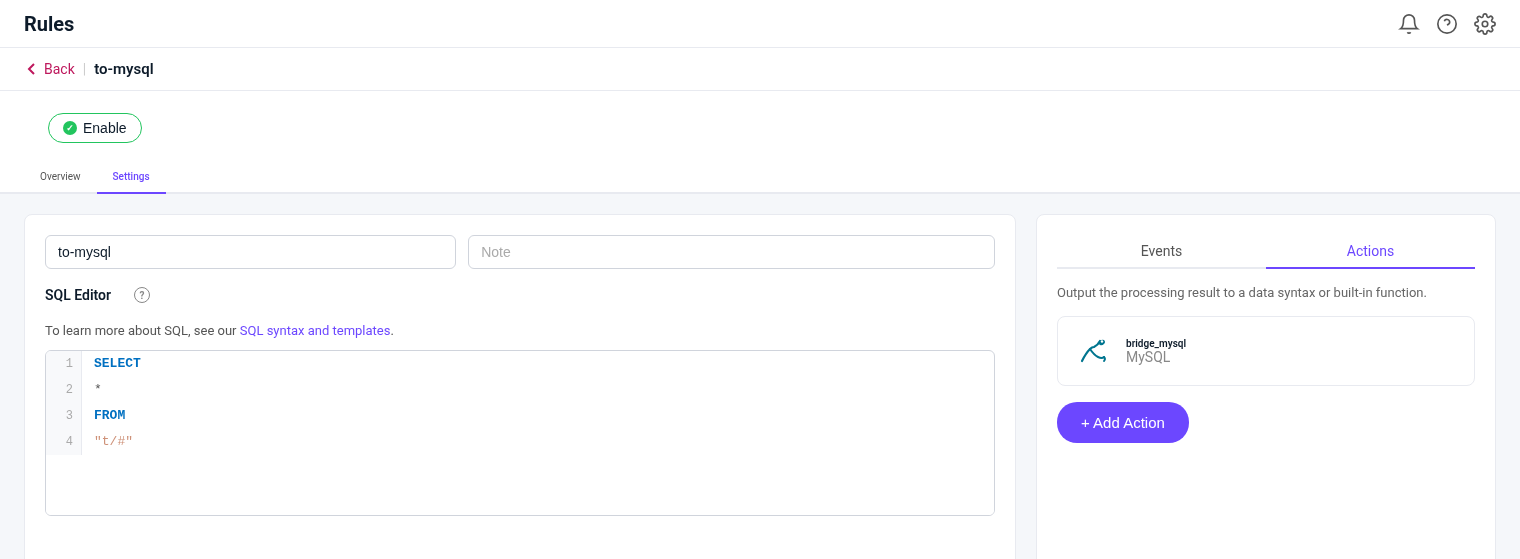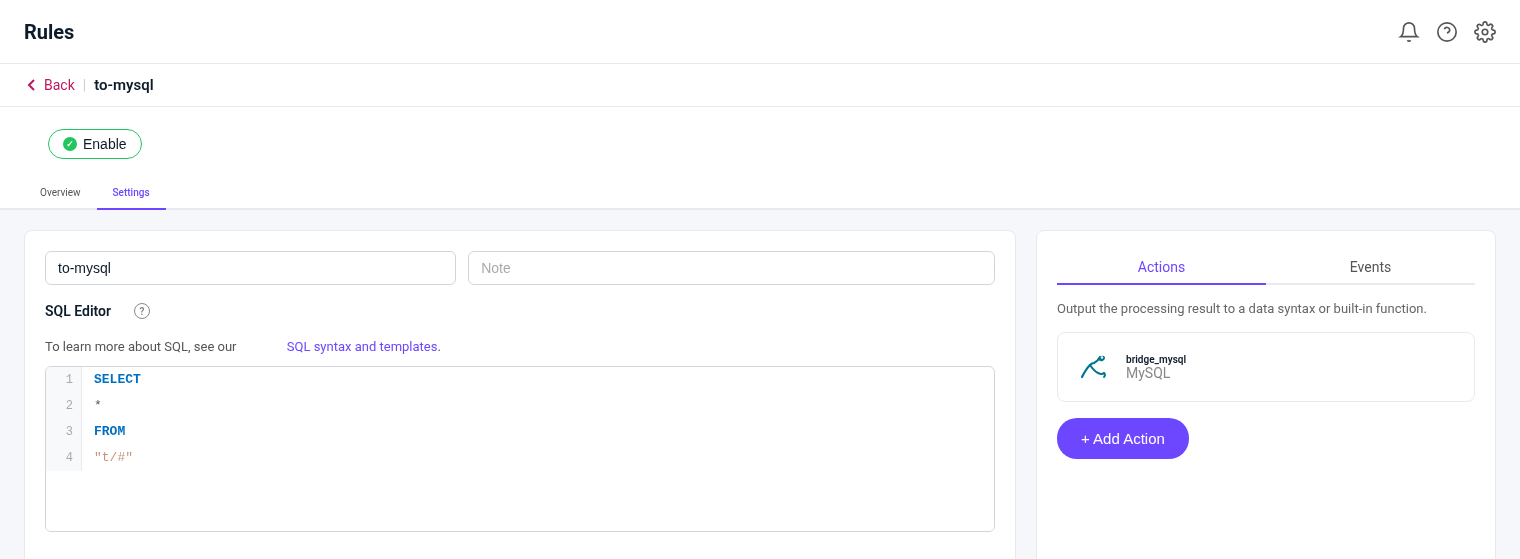--- a/index.html
+++ b/index.html
@@ -1,21 +1,21 @@
 <!DOCTYPE html>
 <html><head>
   <meta charset="utf-8">
   <style>
     * { box-sizing: border-box; margin: 0; padding: 0; }
     body { font-family: -apple-system, BlinkMacSystemFont, 'Segoe UI', Roboto, sans-serif; background: #f5f7fa; color: #1a1a2e; font-size: 14px; }
 
     .header {
       display: flex; align-items: center; justify-content: space-between;
       padding: 7px 24px; background: #fff; border-bottom: 1px solid #e8eaf0;
-      height: 64px;
+      height: 48px;
     }
     .header-title { font-size: 20px; font-weight: 700; color: #0d1b2a; }
     .header-icons { display: flex; align-items: center; gap: 16px; }
     .header-icon { width: 22px; height: 22px; cursor: pointer; color: #555; }
 
     .breadcrumb {
       display: flex; align-items: center; padding: 12px 24px; background: #fff;
       border-bottom: 1px solid #e8eaf0; gap: 8px;
     }
     .breadcrumb-back { display: flex; align-items: center; gap: 4px; color: #be185d; cursor: pointer; font-size: 14px; }
@@ -65,21 +65,21 @@
       display: flex; align-items: flex-start; gap: 23px; font-size: 14px;
       font-weight: 600; color: #0d1b2a; margin-bottom: 20px;
     }
     .info-icon {
       width: 16px; height: 16px; border-radius: 50%; border: 1.5px solid #888;
       display: inline-flex; align-items: center; justify-content: center;
       font-size: 10px; color: #888; cursor: pointer; font-weight: 700;
     }
 
     .sql-hint { font-size: 13px; color: #555; margin-bottom: 12px; }
-    .sql-hint a { color: #6c47ff; text-decoration: none; margin-left: 47px; }
+    .sql-hint a { color: #6c47ff; text-decoration: none; }
 
     .code-editor {
       border: 1px solid #d0d4dc; border-radius: 6px; overflow: hidden;
       font-family: 'Courier New', monospace; font-size: 13px;
     }
     .code-line { display: flex; align-items: flex-start; }
     .line-num {
       width: 36px; min-width: 36px; padding: 2px 8px; text-align: right;
       color: #aaa; background: #f8f9fb; border-right: 1px solid #e8eaf0;
       font-size: 12px; user-select: none; line-height: 22px;
@@ -201,22 +201,22 @@
       </div>
 
       <div style="height: 60px; background:#fff;"></div>
     </div>
 
   </div>
 
   <div class="right-panel">
 
     <div class="panel-tabs">
+      <div class="panel-tab">Events</div>
       <div class="panel-tab active">Actions</div>
-      <div class="panel-tab">Events</div>
     </div>
 
     <p class="panel-desc">Output the processing result to a data syntax or built-in function.</p>
 
     <div class="bridge-card">
       <div class="bridge-icon">
 
         <svg width="36" height="36" viewBox="0 0 36 36" fill="none" xmlns="http://www.w3.org/2000/svg">
           <path d="M6 28 Q10 20 14 16 Q16 14 18 14 Q22 12 24 8" stroke="#00758F" stroke-width="2.2" fill="none" stroke-linecap="round"></path>
           <path d="M14 16 Q18 22 22 24 Q26 26 28 24" stroke="#00758F" stroke-width="2" fill="none" stroke-linecap="round"></path>

